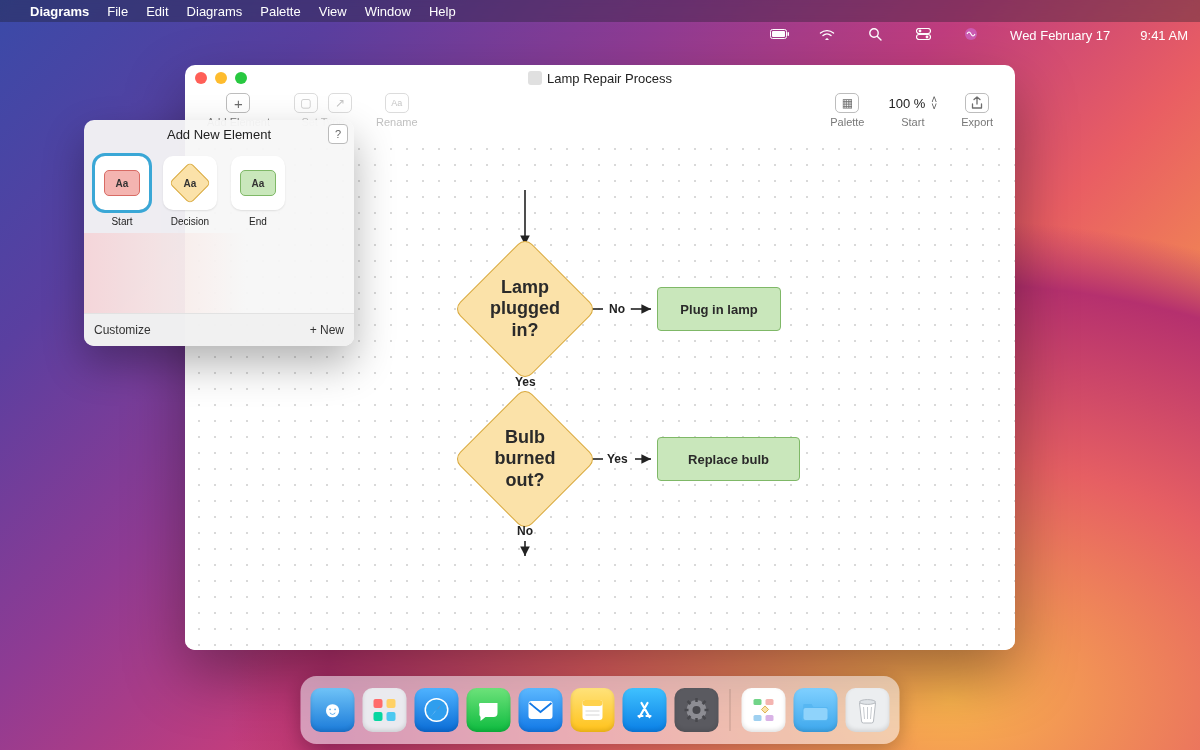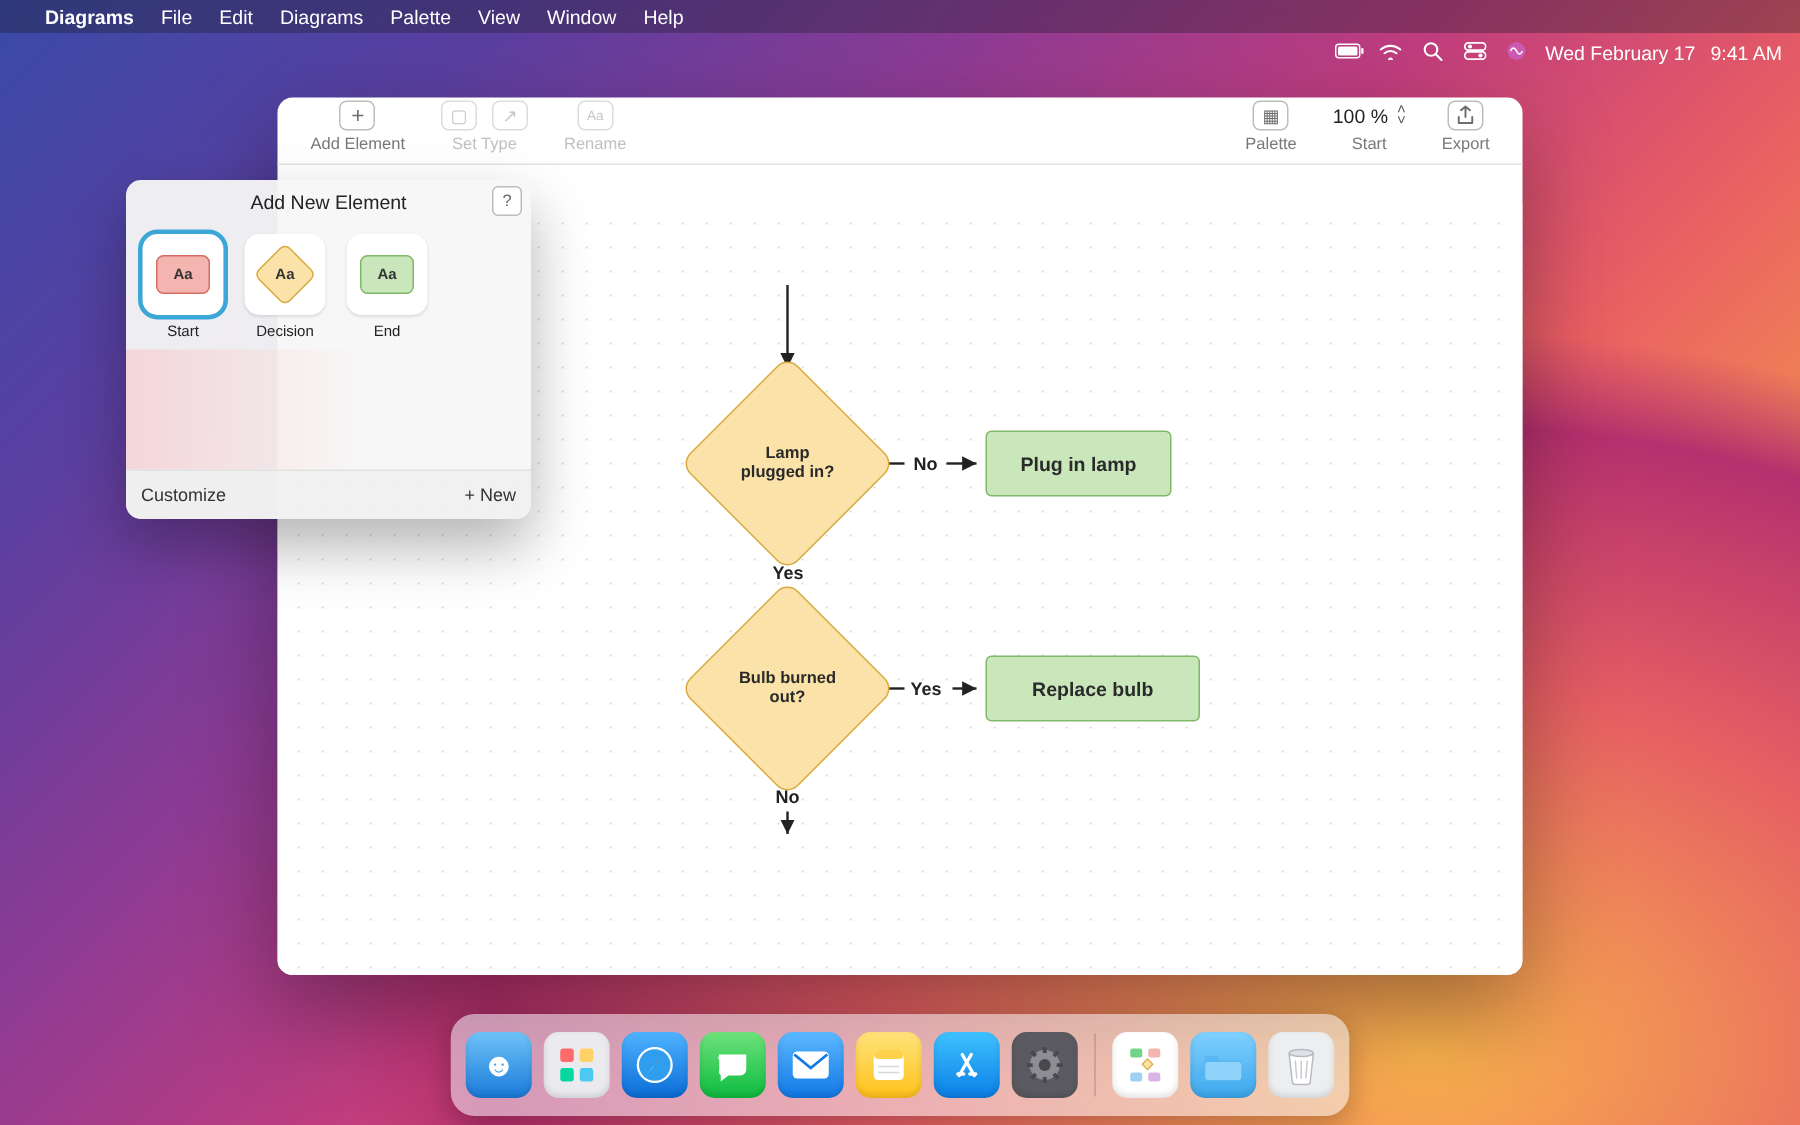--- a/index.html
+++ b/index.html
@@ -4,21 +4,21 @@
 <style>
   html,body{margin:0;padding:0;width:1200px;height:750px;font-family:-apple-system,'Helvetica Neue',Arial,sans-serif;overflow:hidden;}
   #desktop{position:relative;width:1200px;height:750px;
     background:
       radial-gradient(1200px 800px at 950px 700px, #f9b24d 0%, #e65f63 30%, #b5306e 52%, transparent 60%),
       linear-gradient(135deg,#3a4aa8 0%,#5a3fa0 18%,#8f3b93 35%,#c03d7e 50%,#e95e63 65%,#f6a14a 85%,#f9c46b 100%);
   }
   
   #menubar{position:absolute;top:0;left:0;right:0;height:22px;background:rgba(30,30,40,0.35);color:#fff;display:flex;align-items:center;font-size:13px;padding:0 12px;backdrop-filter:blur(4px);}
   #menubar .mleft{display:flex;align-items:flex-start;gap:18px;}
-  #menubar .mright{margin-left:auto;display:flex;align-items:center;gap:10px;margin-top:48px;}
+  #menubar .mright{margin-left:auto;display:flex;align-items:center;gap:30px;margin-top:48px;}
   #menubar .appname{font-weight:600;}
   .mi{cursor:default;}
   .statico{width:18px;text-align:center;}
   
   #appwin{position:absolute;left:185px;top:65px;width:830px;height:585px;background:#fff;border-radius:10px;box-shadow:0 25px 60px rgba(0,0,0,0.35);}
   #titlebar{height:26px;display:flex;align-items:center;justify-content:center;position:relative;font-size:13px;color:#222;font-weight:500;}
   #traffic{position:absolute;left:10px;top:7px;display:flex;gap:8px;}
   .tlight{width:12px;height:12px;border-radius:50%;}
   .tl-close{background:#ff5f57;}
   .tl-min{background:#febc2e;}
@@ -38,21 +38,21 @@
   
   #canvas{position:absolute;left:0;top:70px;right:0;bottom:0;border-radius:0 0 10px 10px;
     background-color:#fff;
     background-image:radial-gradient(circle,#d9d9d9 1px,transparent 1px);
     background-size:16px 16px;background-position:6px 6px;}
   .node{position:absolute;display:flex;align-items:center;justify-content:center;text-align:center;font-size:13px;font-weight:600;color:#2a2a2a;box-sizing:border-box;}
   .start{background:#f4b4b0;border:1.5px solid #d86b64;border-radius:8px;}
   .end{background:#c9e7bb;border:1.5px solid #7fb867;border-radius:4px;}
   .diamond{position:absolute;}
   .diamond .dshape{position:absolute;inset:0;background:#fbe2a9;border:1.5px solid #d9a93d;transform:rotate(45deg);border-radius:10px;}
-  .diamond .dlabel{position:absolute;inset:0;display:flex;align-items:center;justify-content:center;text-align:center;font-size:11px;font-weight:600;color:#2a2a2a;padding:18px;line-height:1.2;}
+  .diamond .dlabel{position:absolute;inset:0;display:flex;align-items:center;justify-content:center;text-align:center;font-size:18px;font-weight:600;color:#2a2a2a;padding:18px;line-height:1.2;}
   .edge-label{position:absolute;font-size:12px;font-weight:600;color:#222;}
   
   #popover{position:absolute;left:84px;top:120px;width:270px;background:rgba(247,247,247,0.95);border-radius:10px;box-shadow:0 18px 40px rgba(0,0,0,0.3);overflow:hidden;}
   #pophead{height:28px;display:flex;align-items:center;justify-content:center;font-size:13px;font-weight:500;color:#222;position:relative;}
   #pophelp{position:absolute;right:6px;top:4px;width:18px;height:18px;border:1px solid #bbb;border-radius:4px;font-size:11px;color:#666;display:flex;align-items:center;justify-content:center;background:#fff;}
   #popgrid{display:flex;gap:12px;padding:8px 10px 6px;}
   .popitem{width:56px;display:flex;flex-direction:column;align-items:center;gap:6px;}
   .poptile{width:54px;height:54px;border-radius:10px;background:#fff;display:flex;align-items:center;justify-content:center;position:relative;box-shadow:0 1px 2px rgba(0,0,0,0.1);}
   .poptile.selected{outline:3px solid #3aa7d6;outline-offset:0;}
   .mini-start{width:34px;height:24px;border-radius:5px;background:#f4b4b0;border:1.5px solid #d86b64;display:flex;align-items:center;justify-content:center;font-size:10px;font-weight:600;color:#333;}
@@ -119,20 +119,29 @@
             <circle cx="7" cy="7" r="6" fill="#cc5bb3"></circle>
             <path d="M3 7 q2 -4 4 0 q2 4 4 0" fill="none" stroke="#fff" stroke-width="1.1"></path>
           </svg>
       </span>
       <span class="mi">Wed February 17</span>
       <span class="mi">9:41 AM</span>
     </div>
   </div>
 
   <div id="appwin">
+    <div id="titlebar">
+      <div id="traffic">
+        <div class="tlight tl-close"></div>
+        <div class="tlight tl-min"></div>
+        <div class="tlight tl-max"></div>
+      </div>
+      <span id="titleicon"></span>
+      <span>Lamp Repair Process</span>
+    </div>
 
     <div id="toolbar">
       <div class="tbgroup">
         <div class="tbicons">
             <div class="tbicon plus">+</div>
           </div>
         <div class="tblabel">Add Element</div>
       </div>
       <div class="tbgroup tbghost">
         <div class="tbicons">

